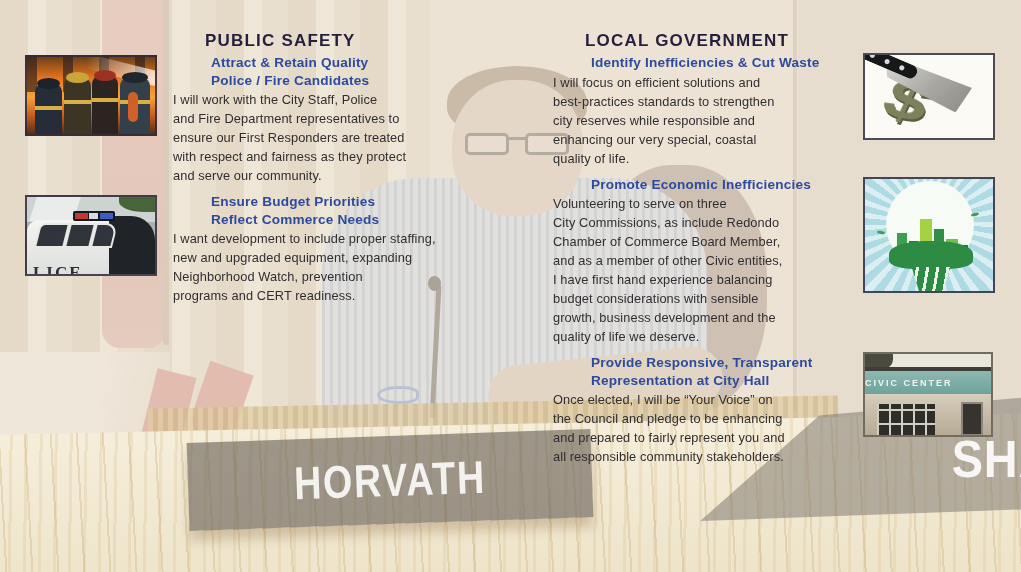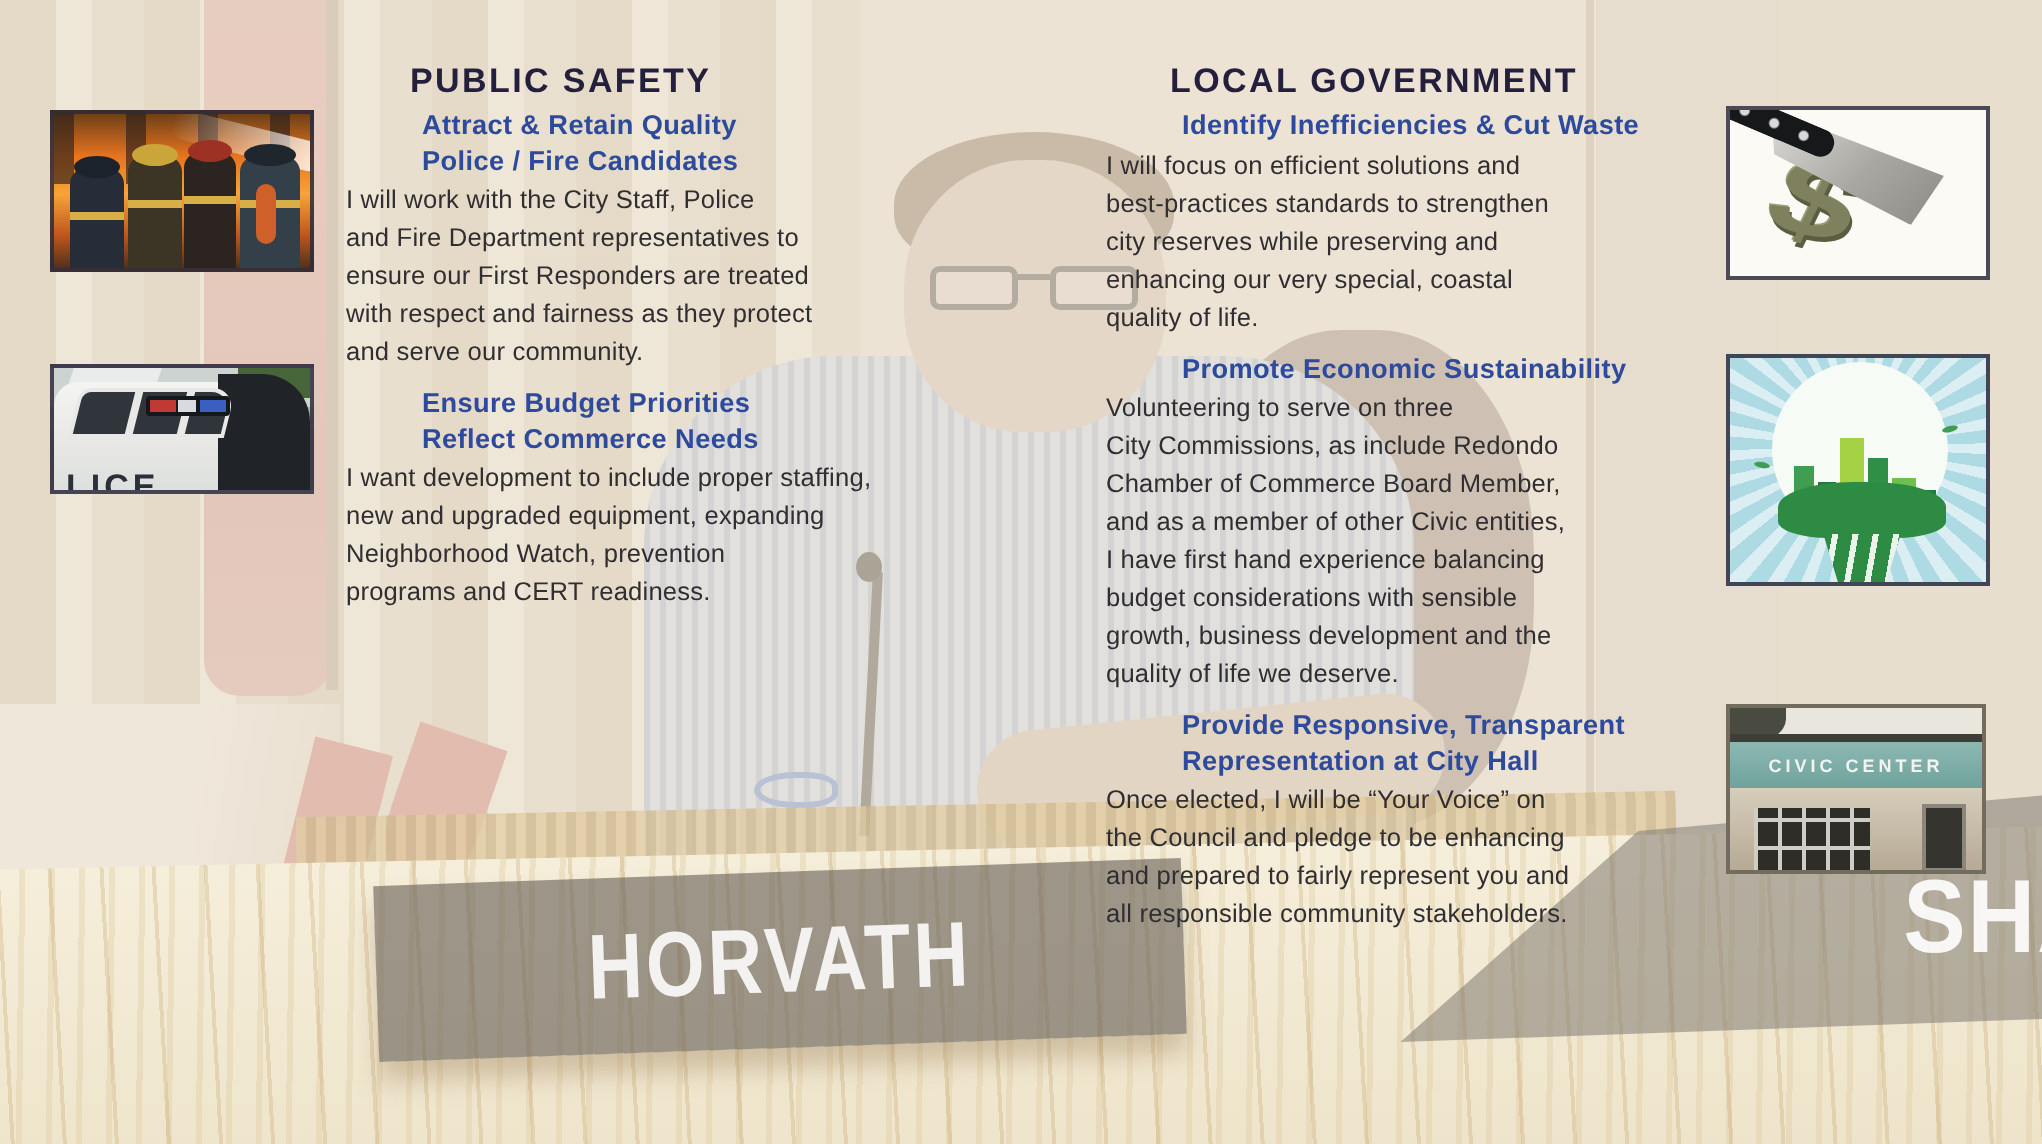--- a/index.html
+++ b/index.html
@@ -79,22 +79,22 @@
   .ff .helmet { position:absolute; top:-6px; left:2px; right:2px; height:11px; border-radius:50%; }
   .ff .stripe { position:absolute; top:22px; left:0; right:0; height:4px; background:#d8ae46; }
   .ff1 { left:8px;  width:27px; height:50px; background:#262d38; }
   .ff2 { left:37px; width:27px; height:56px; background:#3c3526; }
   .ff3 { left:65px; width:26px; height:58px; background:#2c2420; }
   .ff4 { left:93px; width:30px; height:56px; background:#33404a; }
   .h1 { background:#1c222c; } .h2 { background:#caa53a; } .h3 { background:#9c3124; } .h4 { background:#20262e; }
   .tank { position:absolute; top:14px; left:8px; width:10px; height:30px; background:#cf6029; border-radius:5px; }
 
   
-  .ph-police { left:25px; top:182px; width:132px; height:65px;
-    background:linear-gradient(180deg,#cdd3d0 0 32%,#aab2b0 32% 50%,#9aa29f 50%); }
+  .ph-police { left:25px; top:195px; width:132px; height:81px;
+    background:linear-gradient(180deg,#cdd3d0 0 32%,#aab2b0 32% 50%,#9aa29f 50%);font-family:Liberation Serif, serif; }
   .pc-sky { left:6px; top:0; width:44px; height:24px; background:#e9ecea; transform:skewX(-18deg); }
   .pc-tree { right:0; top:0; width:36px; height:15px; background:#46663a; border-radius:0 0 0 70%; }
   .pc-cone { left:3px; top:26px; width:6px; height:12px; background:#cf6b3a; clip-path:polygon(50% 0,100% 100%,0 100%); }
   .pc-body { left:0; bottom:0; width:100%; height:54px;
     background:linear-gradient(180deg,#f4f5f3,#dddfdc); border-radius:12px 30px 0 0; }
   .pc-rear { right:0; bottom:0; width:46px; height:58px; background:#202328; border-radius:0 24px 0 0; }
   .pc-win { left:10px; bottom:26px; width:78px; height:25px; background:#30353b;
     border:2px solid #e8e9e6; border-radius:6px 12px 0 0; transform:skewX(-14deg); }
   .pc-pillar { position:absolute; top:0; bottom:0; width:4px; background:#e8e9e6; }
   .pc-p1 { left:26px; } .pc-p2 { left:52px; }
@@ -140,21 +140,21 @@
   .bd2 { left:12px; top:52px; transform:rotate(10deg); }
 
   
   .ph-civic { left:863px; top:352px; width:130px; height:85px; background:#cfc5b0;
     border-color:rgba(90,85,75,.8); }
   .cv-sky { left:0; top:0; width:100%; height:16px; background:#e9e7dd; }
   .cv-tree { left:0; top:0; width:28px; height:18px; background:#494b40; border-radius:0 0 70% 0; }
   .cv-roof { left:0; top:13px; width:100%; height:4px; background:#3e3d37; }
   .cv-band { left:0; top:17px; width:100%; height:23px;
     background:linear-gradient(180deg,#8db8b2,#6fa29c);
-    display:flex; align-items:center; justify-content:center; }
+    display:flex; align-items:center; }
   .cv-sign { font-size:9px; font-weight:bold; color:#f2f4ef; letter-spacing:2px; }
   .cv-shadow { left:0; top:40px; width:100%; height:6px; background:rgba(80,70,55,.35); }
   .cv-wall { left:0; top:40px; width:100%; height:45px; background:linear-gradient(180deg,#d6cdbb,#b3a791); }
   .cv-doors { left:12px; top:50px; width:58px; height:35px; background:#2e2d28;
     background-image:repeating-linear-gradient(90deg,#cfcdc4 0 2px,rgba(0,0,0,0) 2px 12px),
                      repeating-linear-gradient(0deg,#cfcdc4 0 2px,rgba(0,0,0,0) 2px 14px); }
   .cv-board { right:8px; top:48px; width:22px; height:34px; background:#35342e; border:2px solid #8c857a; }
 
   
   .col { z-index:6; }
@@ -301,26 +301,26 @@
 programs and CERT readiness.</div>
     </div>
   </div>
 
   <div class="abs col col-right">
     <div class="col-heading">LOCAL GOVERNMENT</div>
     <div class="sec">
       <div class="sec-title">Identify Inefficiencies &amp; Cut Waste</div>
       <div class="sec-body">I will focus on efficient solutions and
 best-practices standards to strengthen
-city reserves while preserving and
+city reserves while responsible and
 enhancing our very special, coastal
 quality of life.</div>
     </div>
     <div class="sec">
-      <div class="sec-title">Promote Economic Sustainability</div>
+      <div class="sec-title">Promote Economic Inefficiencies</div>
       <div class="sec-body">Volunteering to serve on three
 City Commissions, as include Redondo
 Chamber of Commerce Board Member,
 and as a member of other Civic entities,
 I have first hand experience balancing
 budget considerations with sensible
 growth, business development and the
 quality of life we deserve.</div>
     </div>
     <div class="sec">

